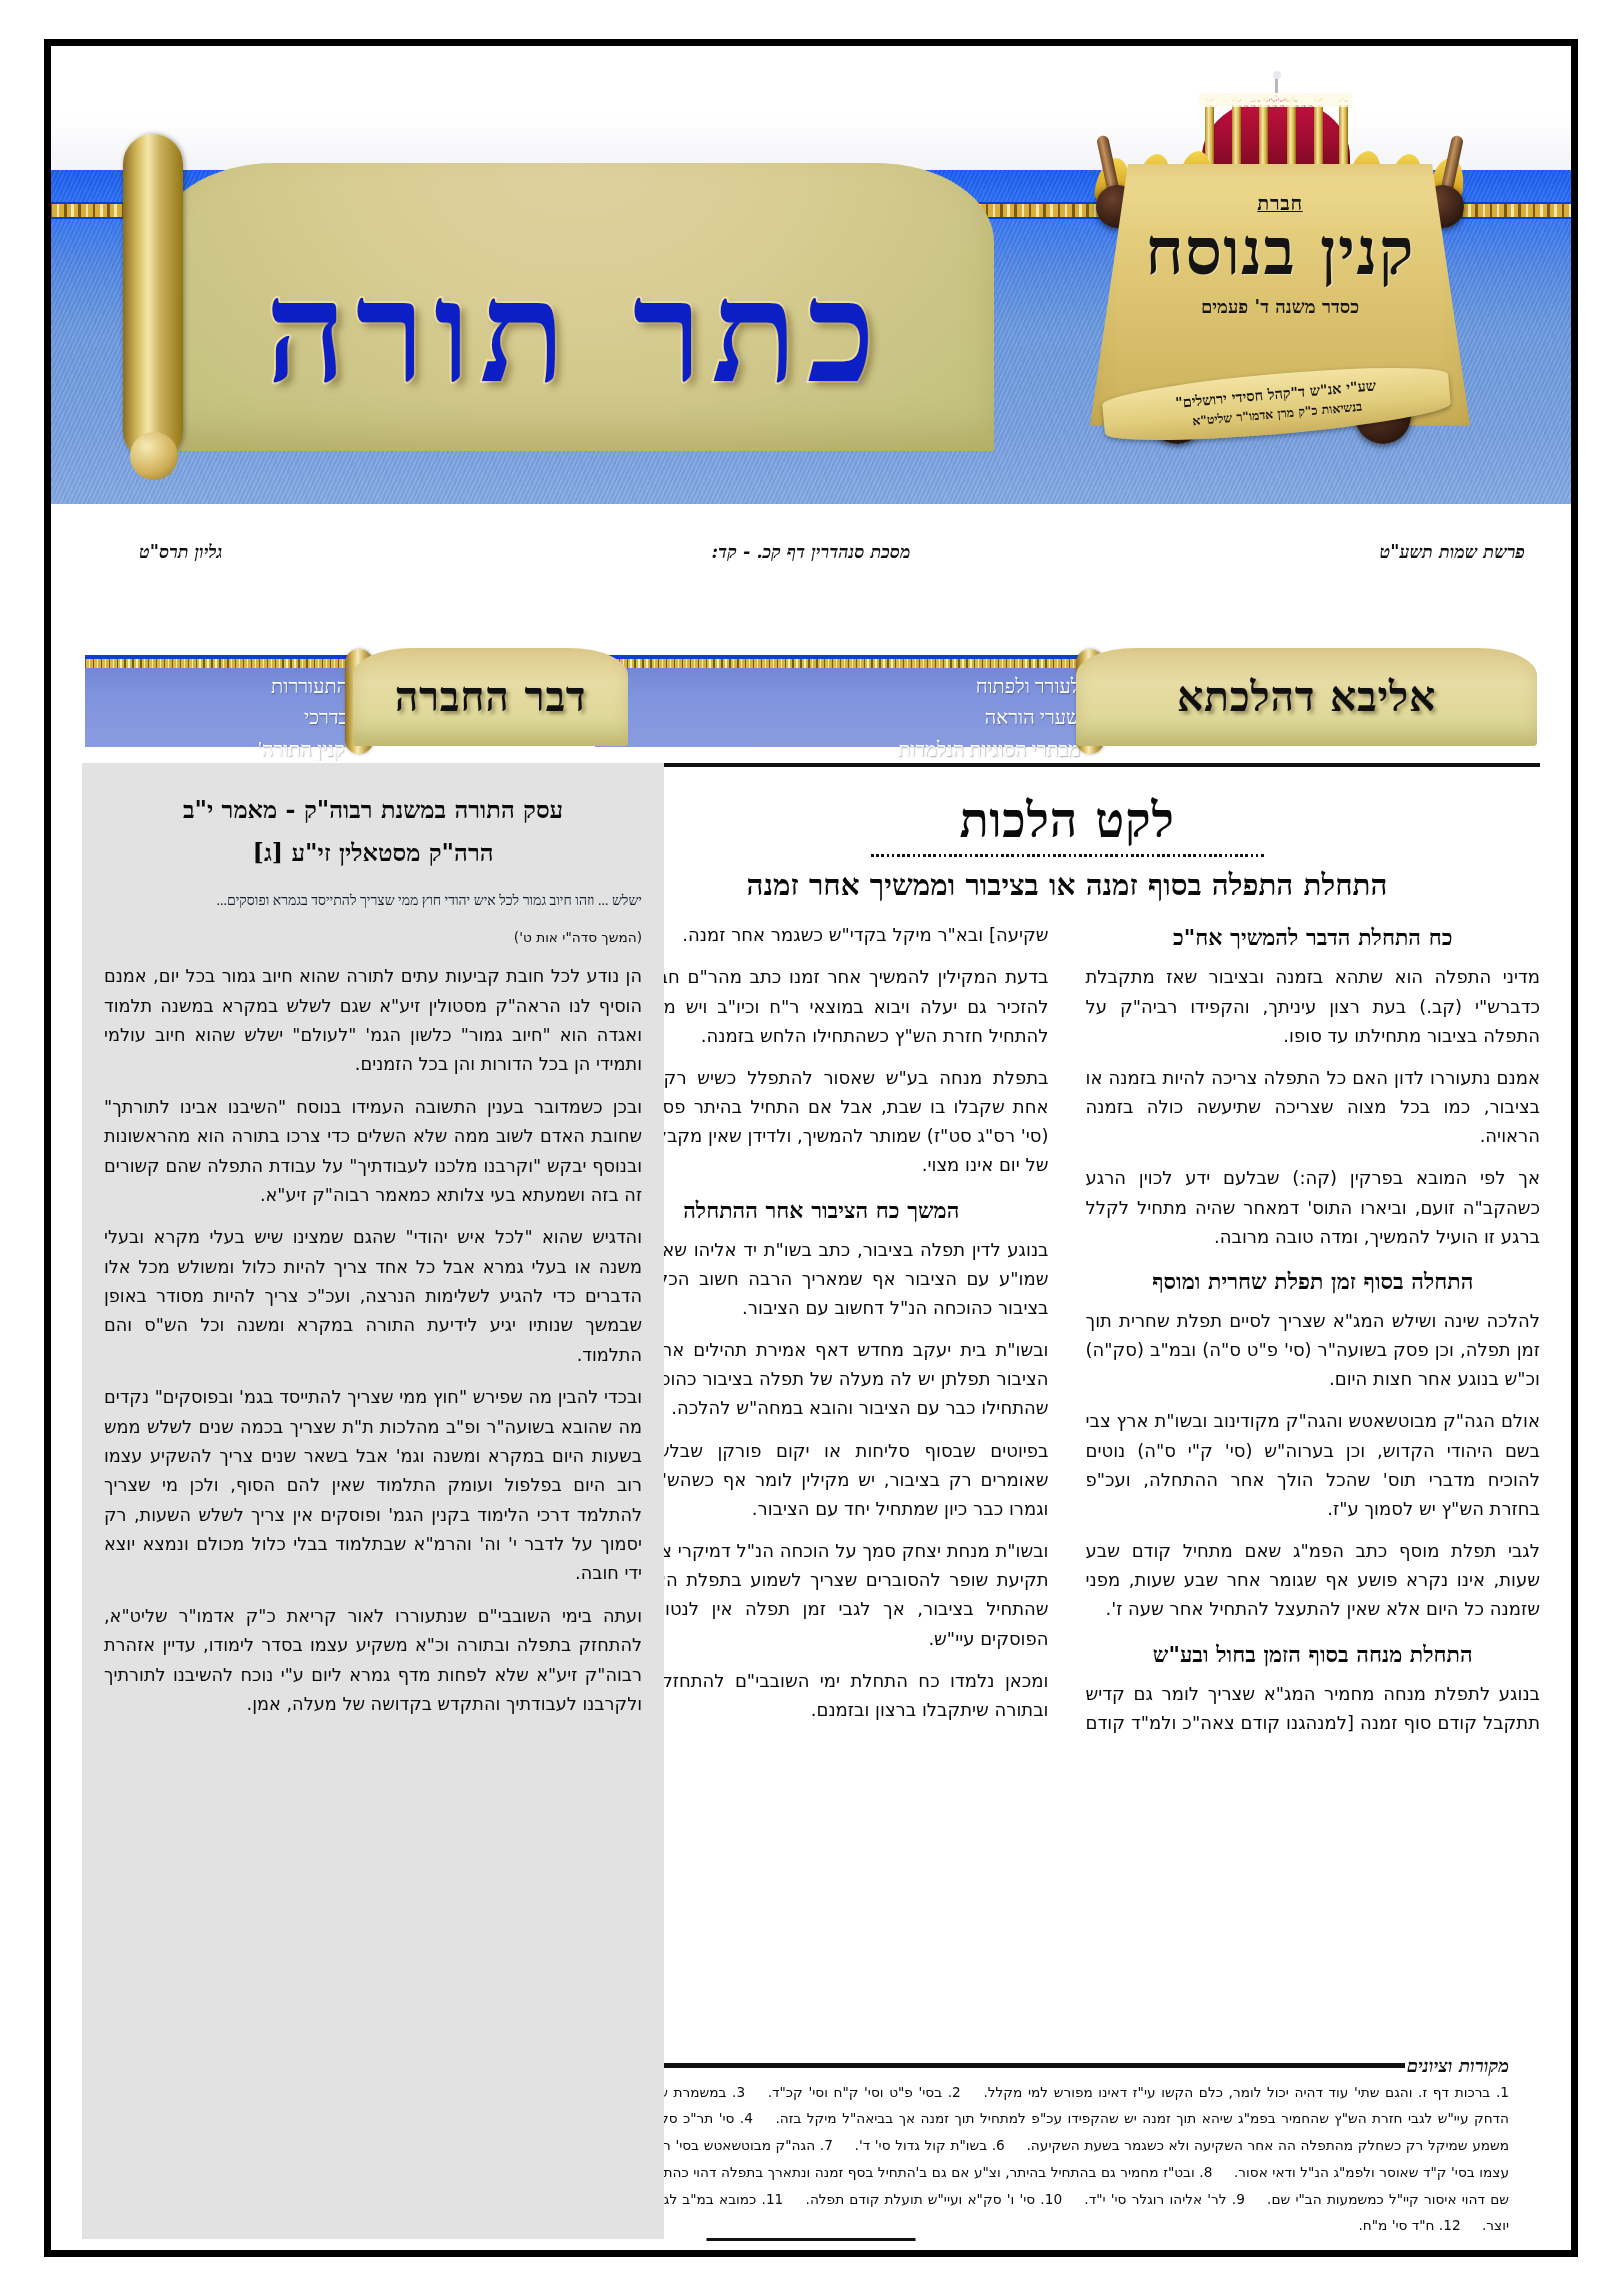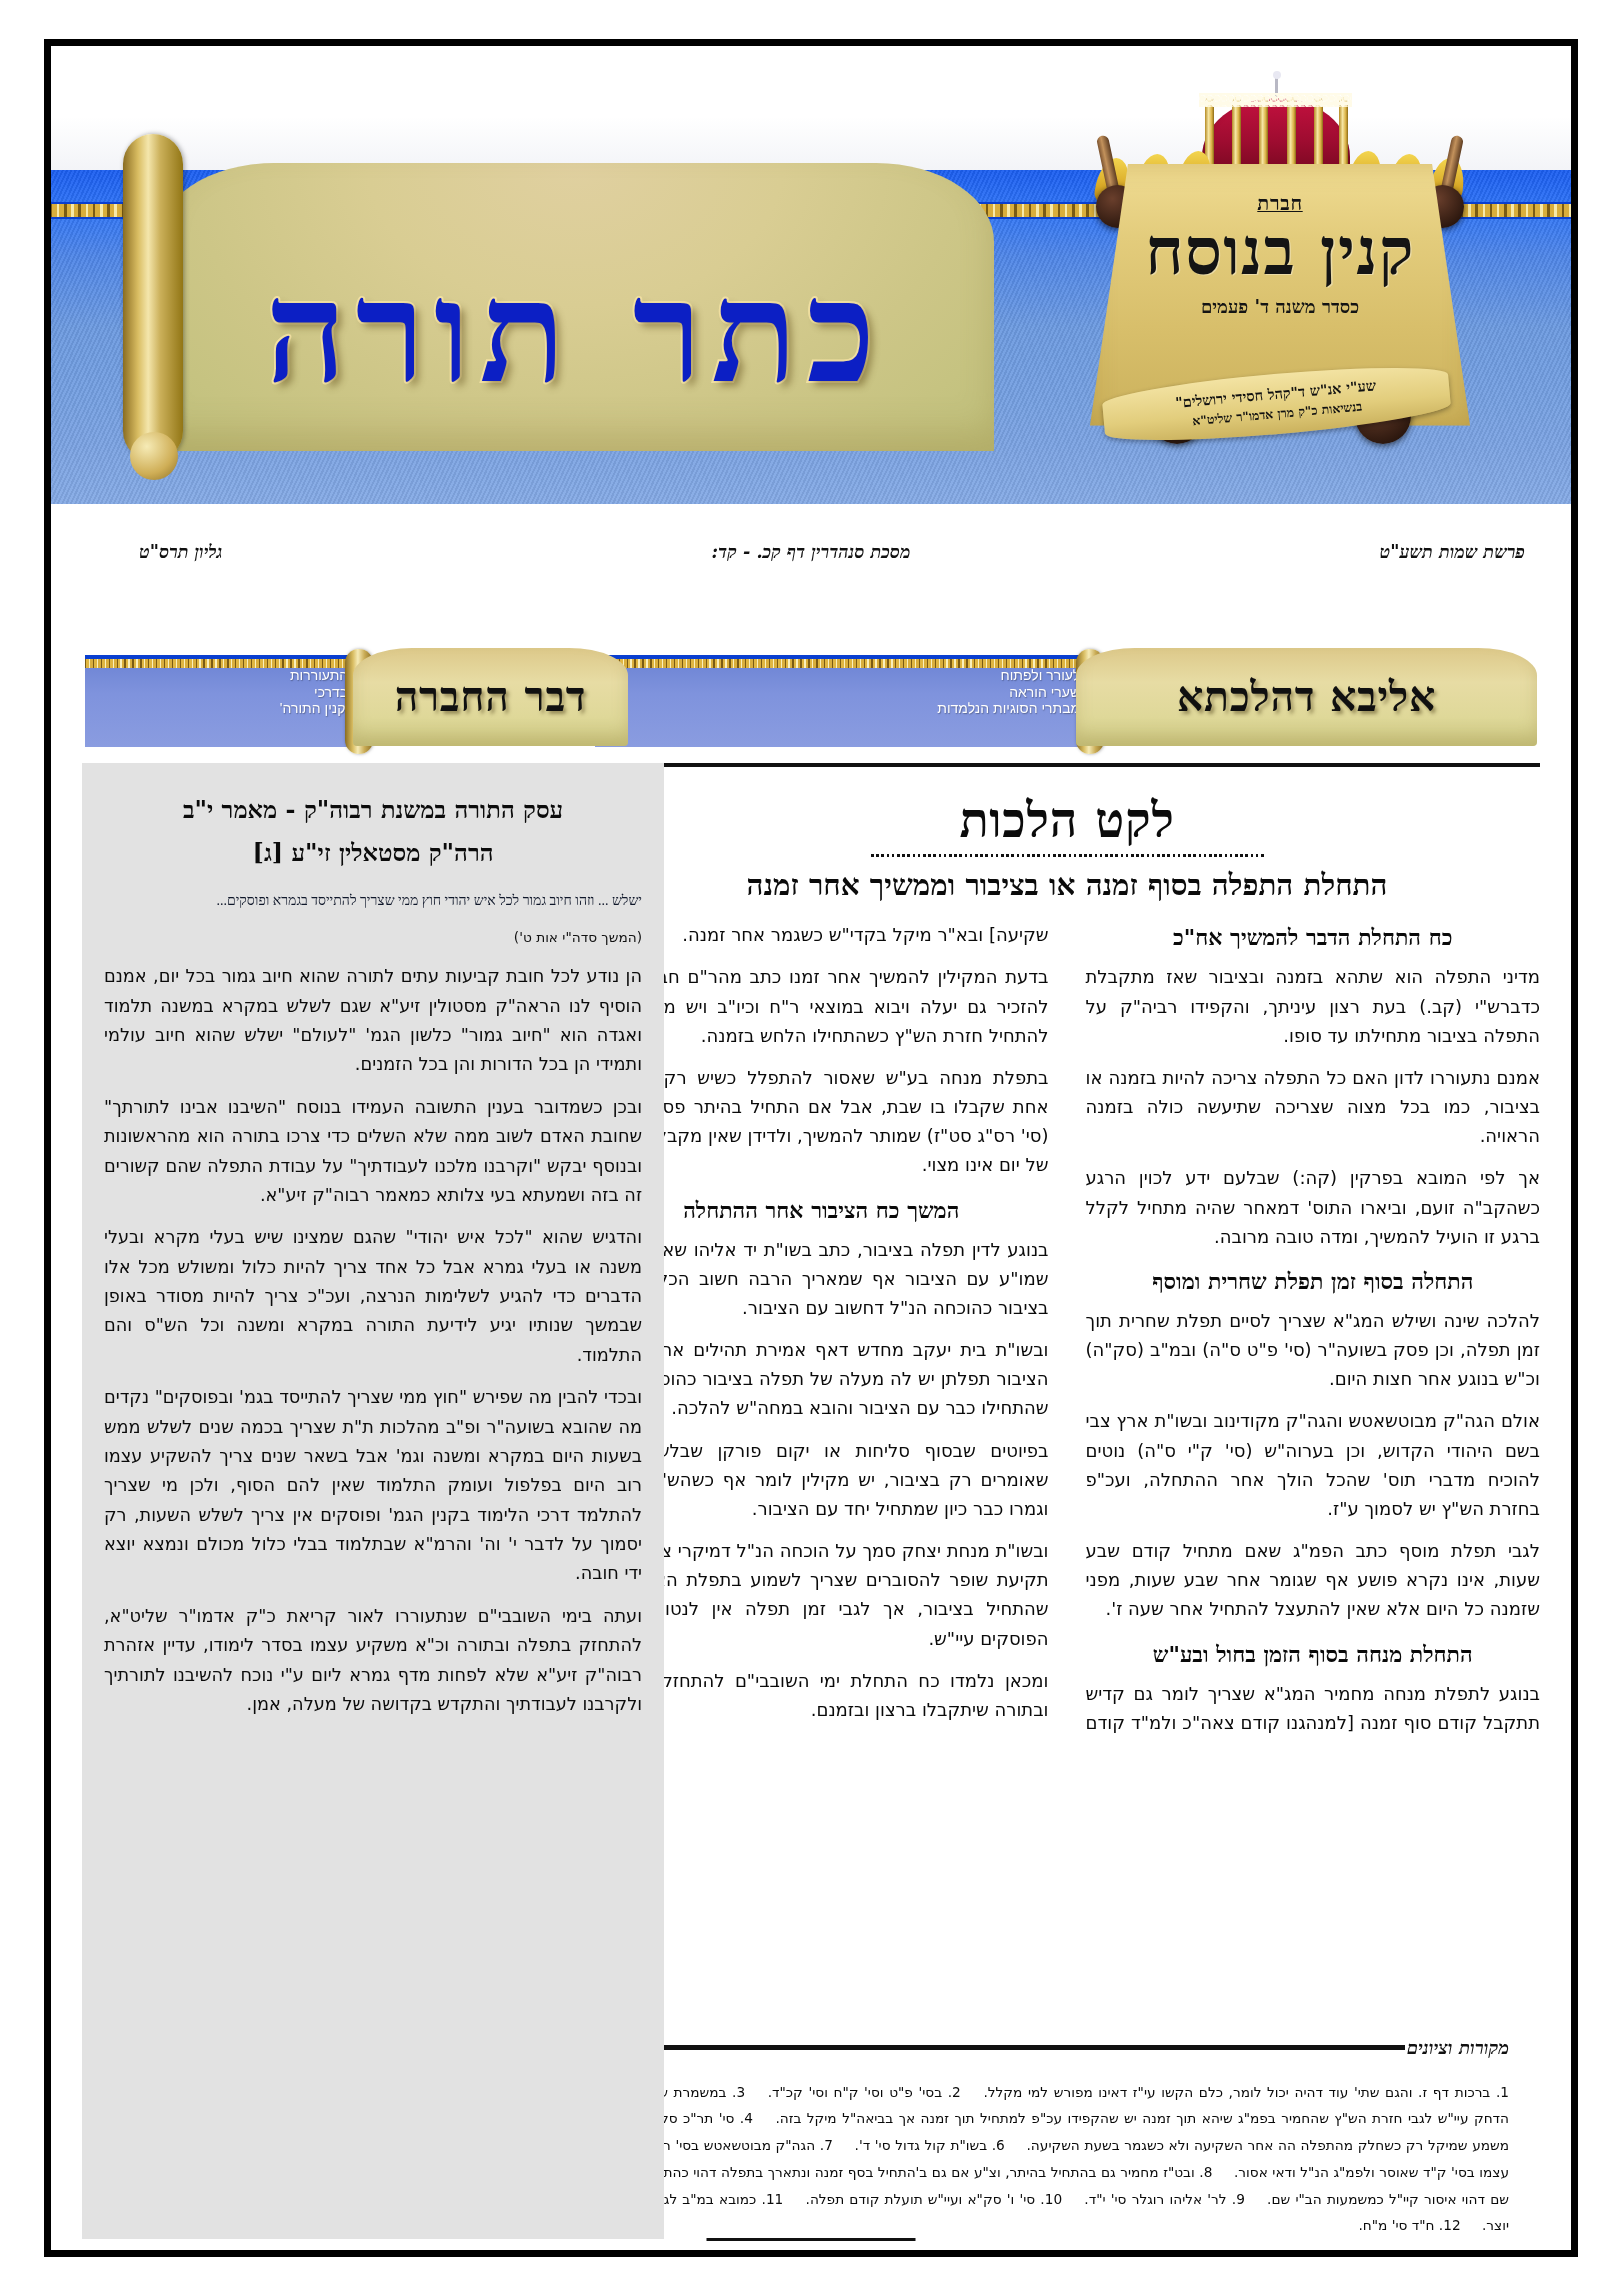--- a/index.html
+++ b/index.html
@@ -187,23 +187,24 @@
   .bn-bluebox {
     position:absolute; top:14.4px; height:92px;
     background: linear-gradient(180deg,#6d84d4 0%, #7f93dd 40%, #8a9ce0 100%);
     border-top:4.6px solid #0a3fd0;
   }
   .bn-bluebox:before {
     content:""; position:absolute; left:0; right:0; top:-0.7px; height:9.2px;
     background: repeating-linear-gradient(90deg,#7b5b12 0 1.3px,#e0b642 1.3px 3.9px,#fbf0bb 3.9px 5.2px,#d9ae3c 5.2px 7.9px);
   }
   .bn-bluebox span {
-    display:block; color:#ffffff; font-family:Liberation Sans, sans-serif;
-    font-size:14px; line-height:1.16; padding-right:11.8px; font-weight:400;
+    display:block; color:#ffffff; font-family:Liberation Serif, serif;
+    font-size:20px; line-height:1.16; padding-right:11.8px; font-weight:400;
     text-shadow: 0.7px 0.7px 1.3px rgba(0,0,0,.35);
+    margin-top: 8px;
   }
   .bn-bluebox .pad { padding-top:7.9px; }
   .bn-paper {
     position:absolute; top:6.5px; height:98px;
     background: linear-gradient(180deg,#ddc98a 0%,#e7dca4 35%,#dfd899 70%,#cfcc86 100%);
     border-radius: 59px 59px 3.9px 3.9px / 27.5px 27.5px 3.9px 3.9px;
     box-shadow: inset 0 -10.5px 15.7px rgba(150,130,60,.28);
     display:flex; align-items:center; justify-content:center;
   }
   .bn-paper span {
@@ -261,21 +262,21 @@
     margin:0 0 6.5px 0; text-align:center; break-after:avoid;
   }
   .two-col p { margin:0 0 13px 0; text-indent:0; }
 
   
   .sources {
     position:absolute; right:31px; bottom:0; width:946px;
   }
   .sources-head {
     display:flex; align-items:center; gap:2px; direction:rtl;
-    margin-bottom:20px;
+    margin-bottom:2px;
   }
   .sources-head .lbl {
     font-family:"DejaVu Serif", serif; font-weight:700; font-style:italic;
     font-size:18.3px; color:#111; white-space:nowrap;
   }
   .sources-head .rule { flex:1; height:4.6px; background:#111; }
   .sources-body {
     font-family:"DejaVu Sans", sans-serif; font-size:13.7px; line-height:1.95;
     color:#0a0a0a; text-align:justify; direction:rtl;
   }

